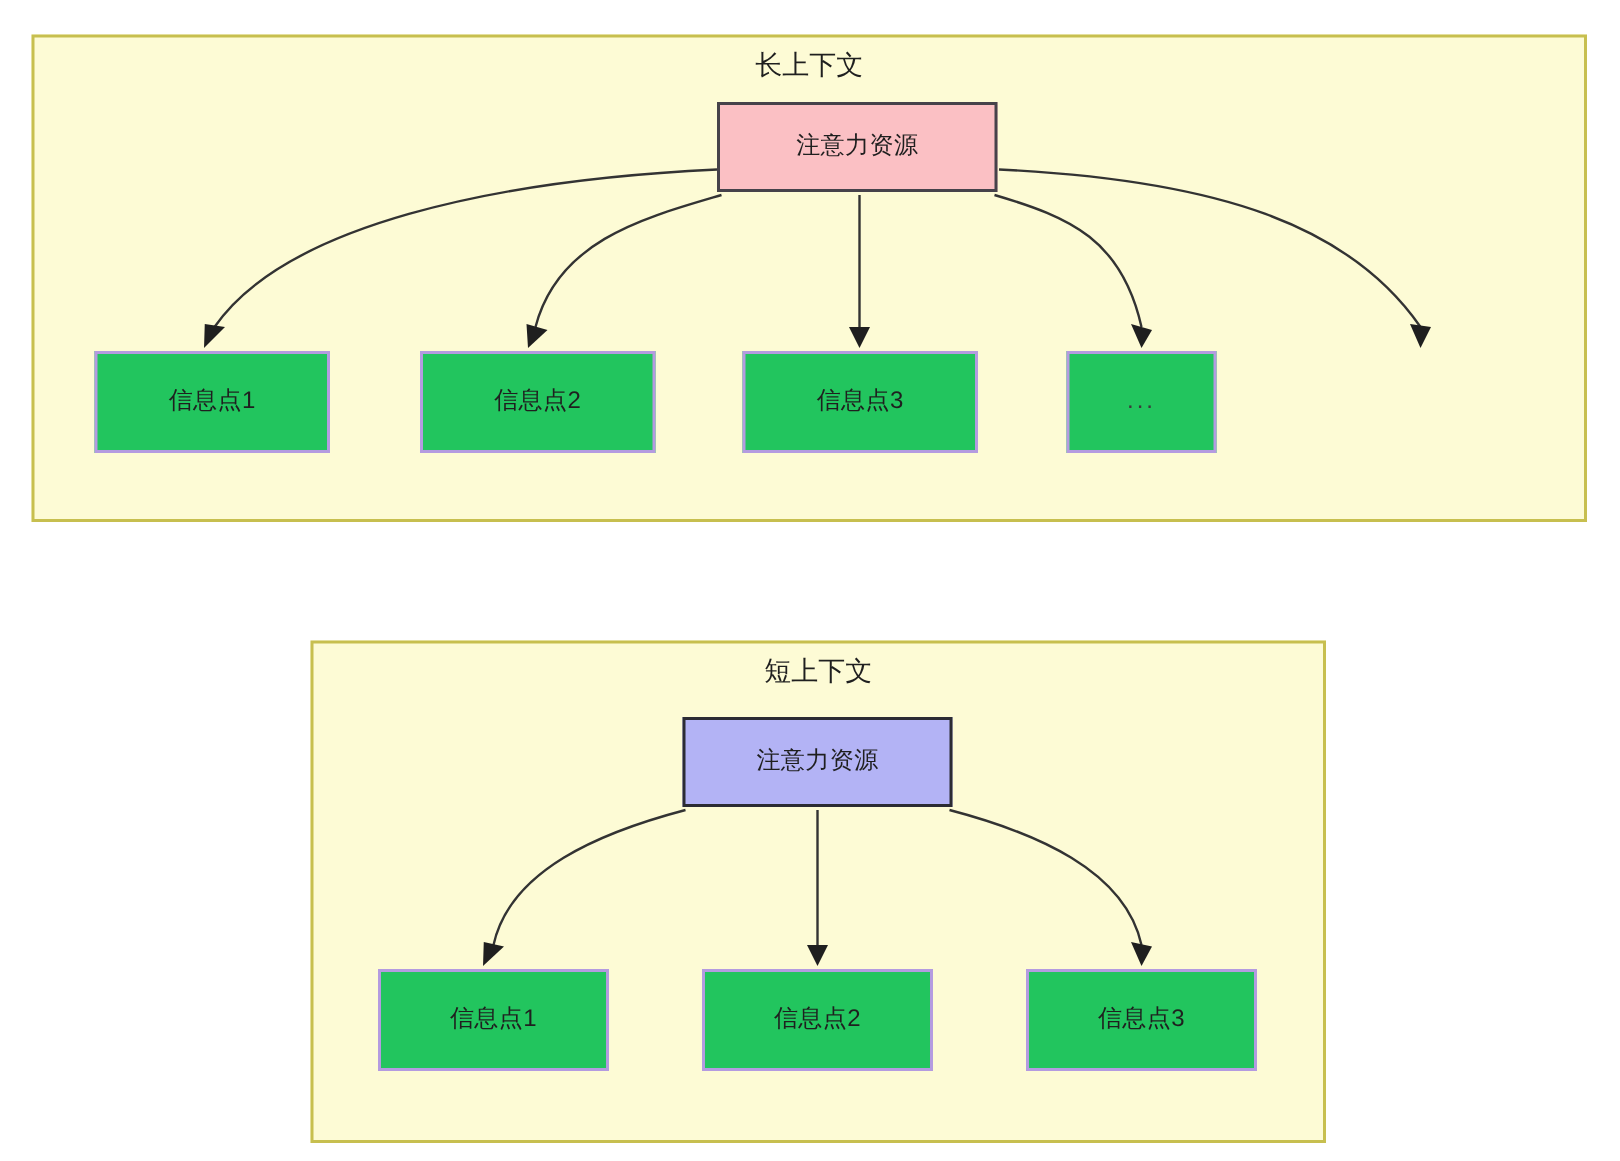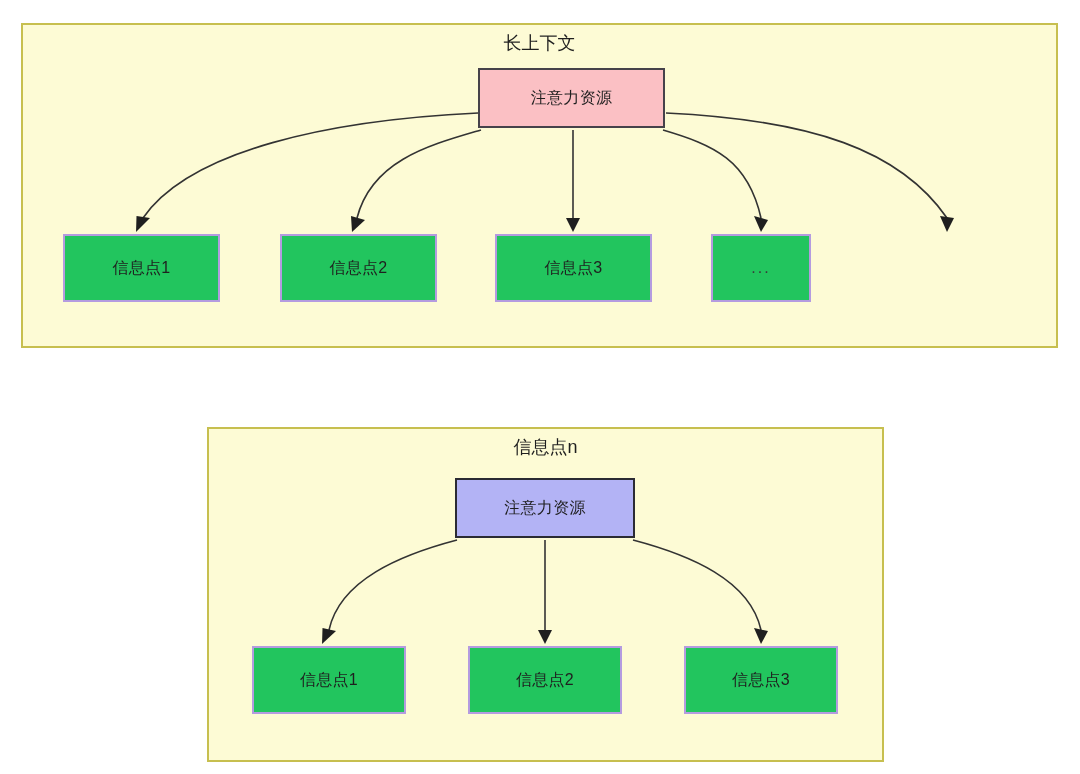--- a/index.html
+++ b/index.html
@@ -130,21 +130,21 @@
   <div class="node node-info" style="left:495px; top:234px; width:157px; height:68px;">
     <span>信息点3</span>
   </div>
 
   <div class="node node-info node-ellipsis" style="left:711px; top:234px; width:100px; height:68px;">
     <span>...</span>
   </div>
 
 
   <div class="group" id="group-short">
-    <div class="group-title">信息点n</div>
+    <div class="group-title">短上下文</div>
   </div>
 
   <div class="node node-attention-short" style="left:455px; top:478px; width:180px; height:60px;">
     <span>注意力资源</span>
   </div>
 
   <div class="node node-info" style="left:252px; top:646px; width:154px; height:68px;">
     <span>信息点1</span>
   </div>
 

